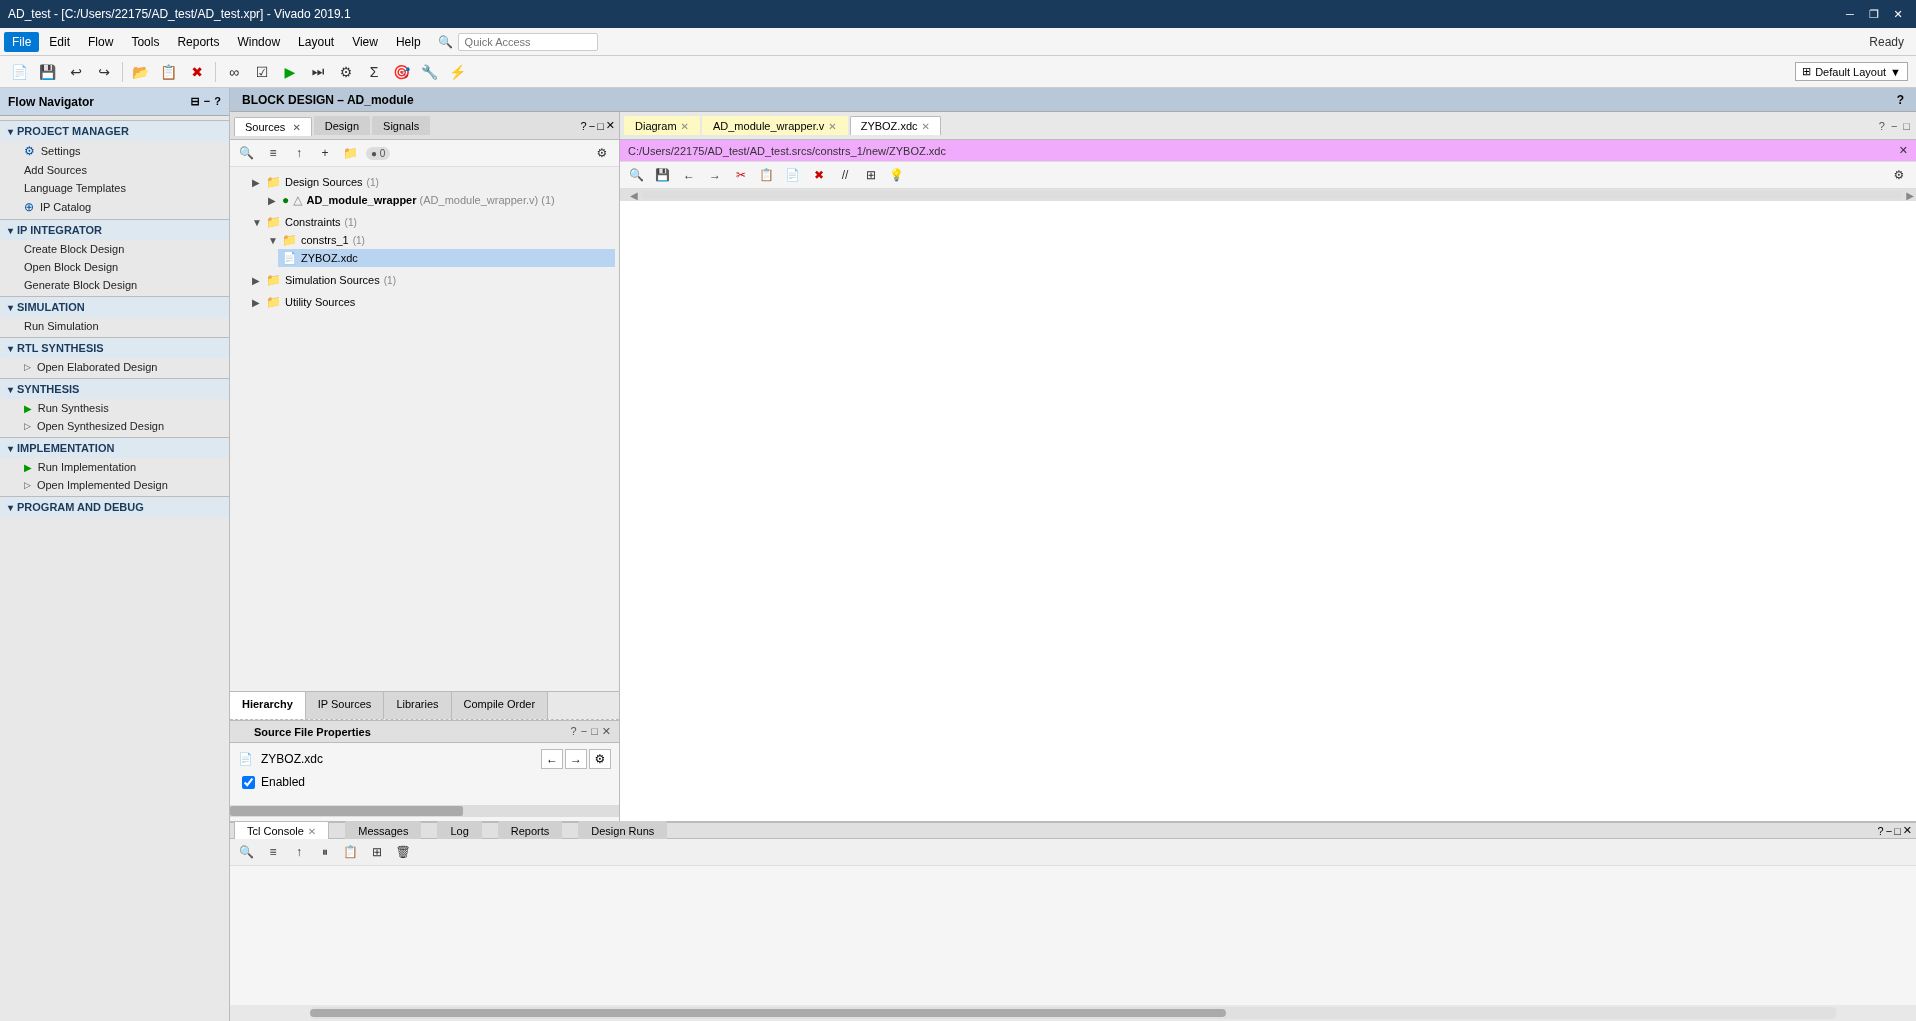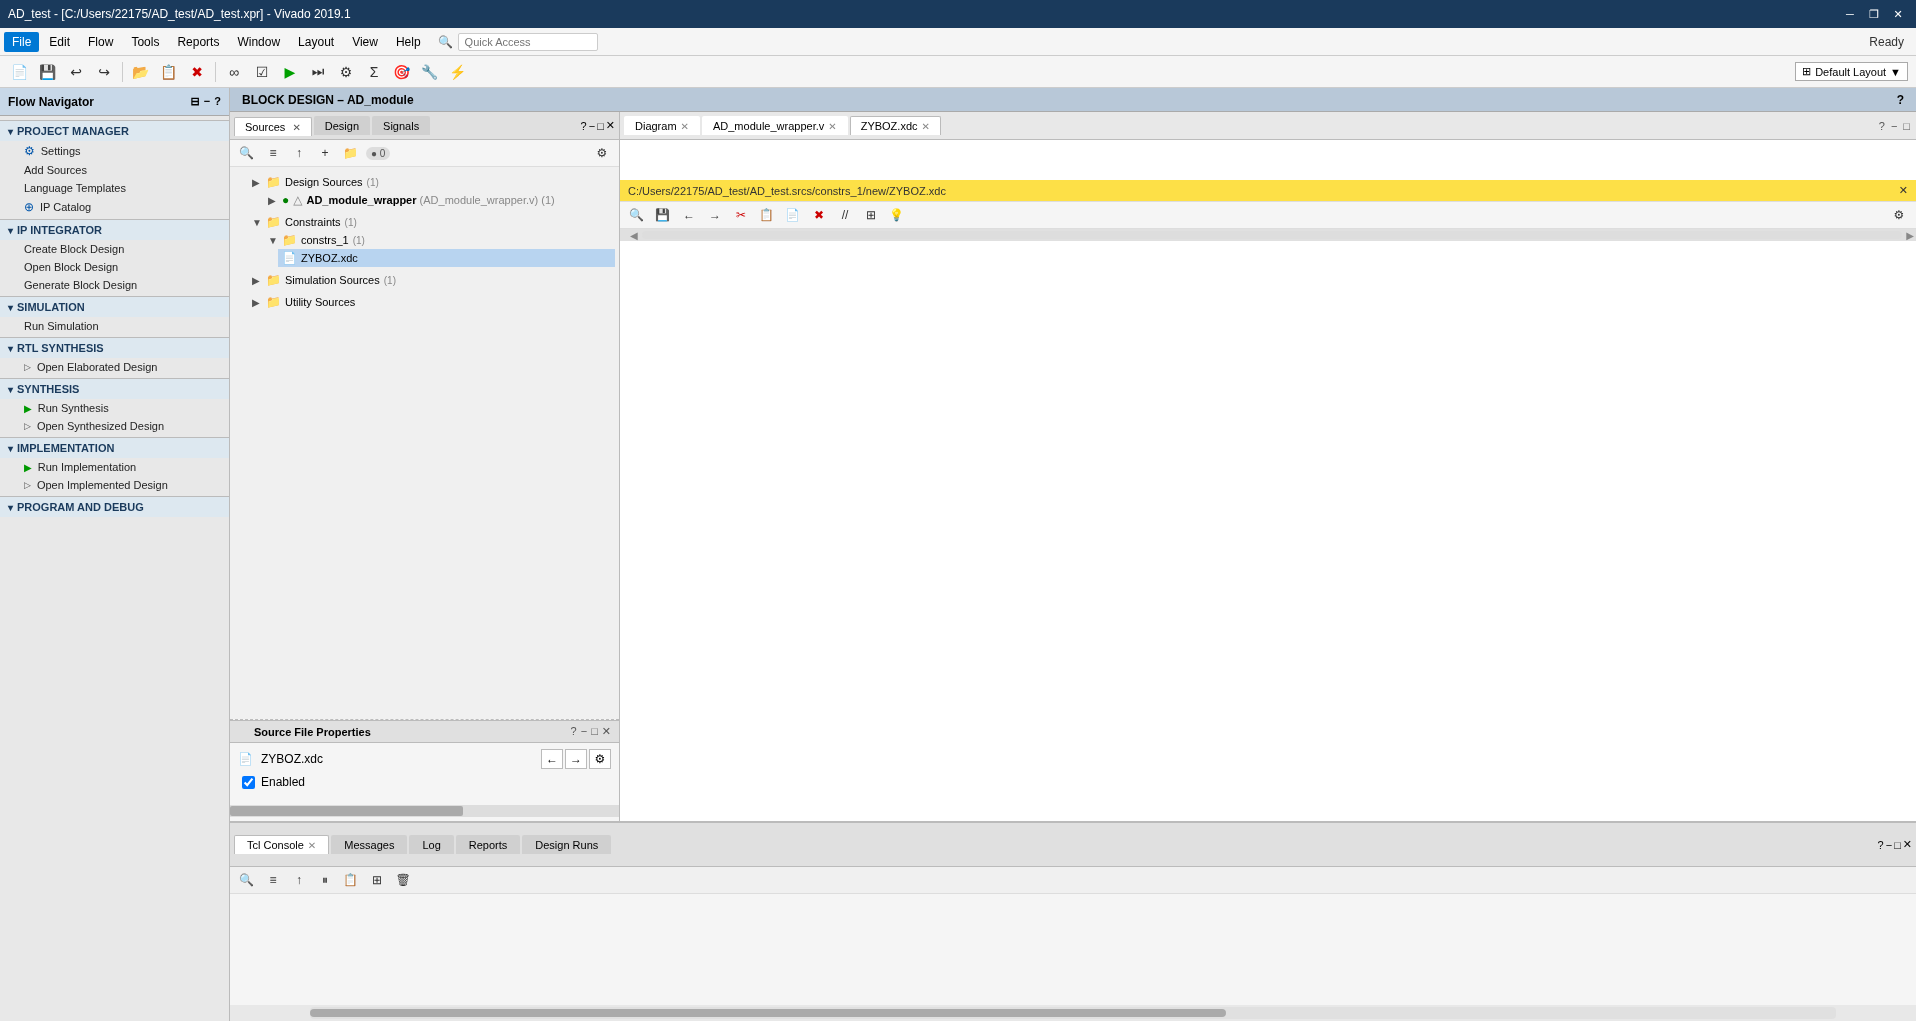--- a/index.html
+++ b/index.html
@@ -99,37 +99,37 @@
     .sfp-enabled { display: flex; align-items: center; gap: 6px; margin: 4px 0; padding: 2px 4px; }
     .sfp-scrollbar { height: 12px; background: #ddd; margin: 4px 0; position: relative; }
     .sfp-scrollbar-thumb { position: absolute; left: 0; top: 1px; width: 60%; height: 10px; background: #aaa; border-radius: 2px; }
     .sfp-bottom-tabs { display: flex; border-top: 1px solid #bbb; height: 24px; background: #e0e0e0; }
     .sfp-btab { padding: 4px 12px; font-size: 11px; cursor: pointer; }
     .sfp-btab.active { background: white; border-right: 1px solid #bbb; }
 
     
     #editor-area { flex: 1; display: flex; flex-direction: column; overflow: hidden; background: white; }
     .editor-tabs { display: flex; align-items: center; background: #e8e8e8; border-bottom: 1px solid #bbb; padding: 0 4px; height: 28px; gap: 2px; }
-    .editor-tab { padding: 3px 10px; cursor: pointer; font-size: 11px; border: 1px solid transparent; border-bottom: none; border-radius: 2px 2px 0 0; background: #ffffff; display: flex; align-items: center; gap: 4px; }
+    .editor-tab { padding: 3px 10px; cursor: pointer; font-size: 11px; border: 1px solid transparent; border-bottom: none; border-radius: 2px 2px 0 0; background: #fef9c3; display: flex; align-items: center; gap: 4px; }
     .editor-tab.active { background: white; border-color: #bbb; }
     .editor-tab-x { font-size: 10px; color: #888; cursor: pointer; }
     .editor-controls { margin-left: auto; display: flex; gap: 2px; align-items: center; }
     .ed-ctrl-btn { font-size: 11px; cursor: pointer; color: #555; padding: 2px; }
-    .editor-file-path { padding: 4px 8px; background: #fde047; border-bottom: 1px solid #ddd; font-size: 11px; color: #333; display: flex; align-items: center; justify-content: space-between; margin-top: 40px; }
+    .editor-file-path { padding: 4px 8px; background: #f0abfc; border-bottom: 1px solid #ddd; font-size: 11px; color: #333; display: flex; align-items: center; justify-content: space-between; }
     .editor-toolbar { display: flex; align-items: center; padding: 3px 6px; gap: 4px; background: #f5f5f5; border-bottom: 1px solid #ddd; }
     .ed-tb-btn { width: 22px; height: 20px; display: flex; align-items: center; justify-content: center; cursor: pointer; border: 1px solid transparent; border-radius: 2px; font-size: 12px; color: #333; }
     .ed-tb-btn.red { color: #cc0000; }
     .ed-gear { margin-left: auto; }
     .editor-content { flex: 1; background: #fffde7; overflow: auto; position: relative; }
     @keyframes blink { 0%,100%{opacity:1;} 50%{opacity:0;} }
     .editor-vscroll { width: 12px; background: #e0e0e0; position: absolute; right: 0; top: 0; bottom: 0; }
 
     
     #bottom-area { height: 200px; border-top: 2px solid #bbb; display: flex; flex-direction: column; background: #f5f5f5; }
-    .console-tabs { display: flex; align-items: center; background: #e0e0e0; border-bottom: 1px solid #bbb; padding: 0 4px; height: 44px; gap: 2px; }
+    .console-tabs { display: flex; align-items: center; background: #e0e0e0; border-bottom: 1px solid #bbb; padding: 0 4px; height: 16px; gap: 16px; }
     .console-tab { padding: 3px 12px; cursor: pointer; font-size: 11px; border: 1px solid transparent; border-bottom: none; border-radius: 2px 2px 0 0; background: #d0d0d0; display: flex; align-items: center; gap: 4px; }
     .console-tab.active { background: white; border-color: #bbb; }
     .console-tab-x { font-size: 10px; color: #888; }
     .console-controls { margin-left: auto; display: flex; gap: 2px; align-items: center; }
     .console-toolbar { display: flex; align-items: center; padding: 3px 6px; gap: 4px; background: #f0f0f0; border-bottom: 1px solid #ddd; }
     .con-tb-btn { width: 22px; height: 20px; display: flex; align-items: center; justify-content: center; cursor: pointer; border: 1px solid transparent; border-radius: 2px; font-size: 12px; color: #333; }
     .console-content { flex: 1; overflow: auto; padding: 4px; }
     .console-hscroll { height: 12px; background: #e0e0e0; margin: 0 40px; border-radius: 4px; position: relative; }
     .console-hscroll-thumb { position: absolute; left: 0; height: 8px; top: 2px; width: 60%; background: #aaa; border-radius: 4px; }
     .console-input { border-top: 1px solid #ccc; background: white; padding: 4px 8px; font-size: 11px; color: #888; font-style: italic; }
@@ -404,20 +404,26 @@
               <div class="tree-row">
                 <span class="tree-indent"></span>
                 <span class="tree-arrow">▶</span>
                 <span class="tree-icon folder-icon">📁</span>
                 <span class="tree-label">Utility Sources</span>
               </div>
             </div>
 
           </div>
 
+          <div class="src-bottom-tabs">
+            <div class="src-btab active">Hierarchy</div>
+            <div class="src-btab">IP Sources</div>
+            <div class="src-btab">Libraries</div>
+            <div class="src-btab">Compile Order</div>
+          </div>
 
           <div id="sfp-panel">
             <div id="sfp-header">
               <span class="title">Source File Properties</span>
               <div class="controls">
                 <span class="ctrl-btn">?</span>
                 <span class="ctrl-btn">−</span>
                 <span class="ctrl-btn">□</span>
                 <span class="ctrl-btn">✕</span>
               </div>

